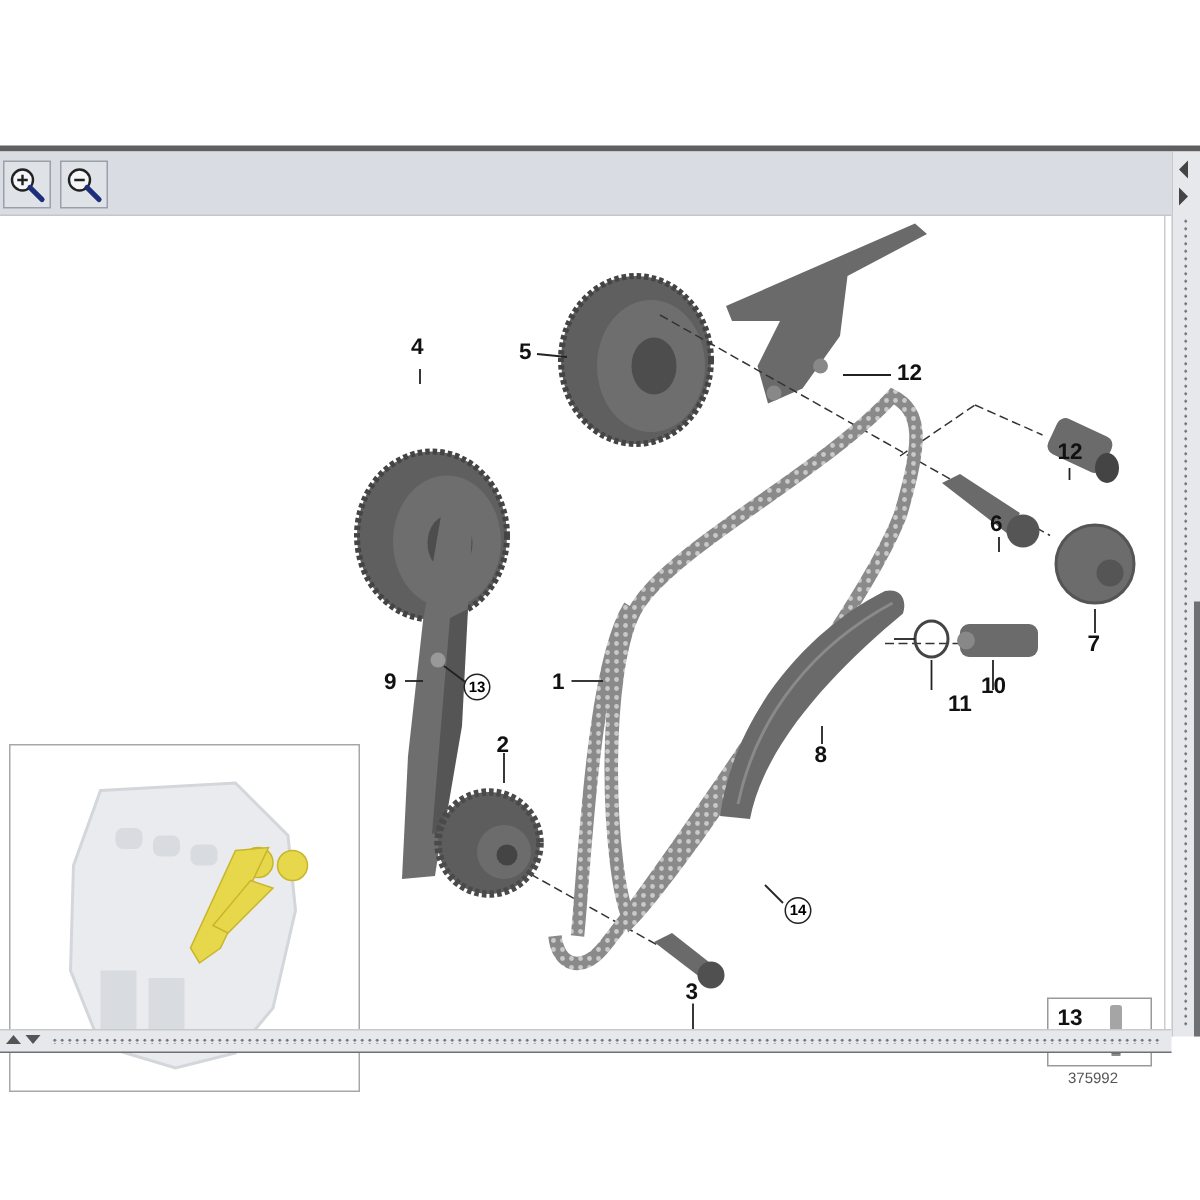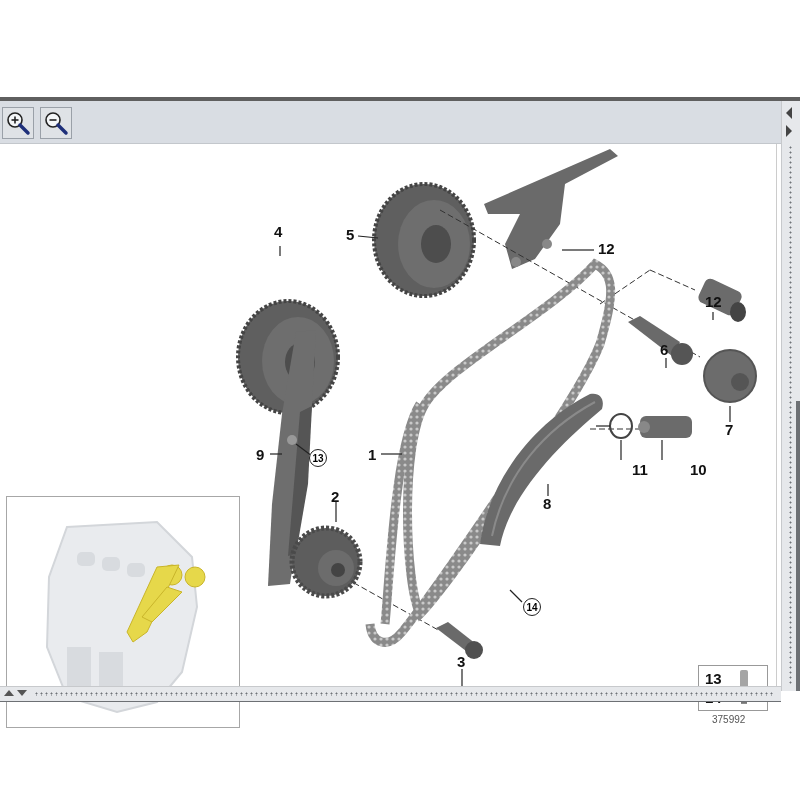--- a/index.html
+++ b/index.html
@@ -149,21 +149,21 @@
       </g>
     </svg>
 
     <span class="callout" style="left:274px;top:80px;">4</span>
     <span class="callout" style="left:346px;top:83px;">5</span>
     <span class="callout" style="left:598px;top:97px;">12</span>
     <span class="callout" style="left:705px;top:150px;">12</span>
     <span class="callout" style="left:660px;top:198px;">6</span>
     <span class="callout" style="left:725px;top:278px;">7</span>
     <span class="callout" style="left:632px;top:318px;">11</span>
-    <span class="callout" style="left:654px;top:318px;margin-left:36px;">10</span>
+    <span class="callout" style="left:654px;top:306px;">10</span>
     <span class="callout" style="left:543px;top:352px;">8</span>
     <span class="callout" style="left:256px;top:303px;">9</span>
     <span class="callout" style="left:368px;top:303px;">1</span>
     <span class="callout" style="left:331px;top:345px;">2</span>
     <span class="callout" style="left:457px;top:510px;">3</span>
 
     <span class="circ" style="left:309px;top:305px;">13</span>
     <span class="circ" style="left:523px;top:454px;">14</span>
 
     <div class="inset">

